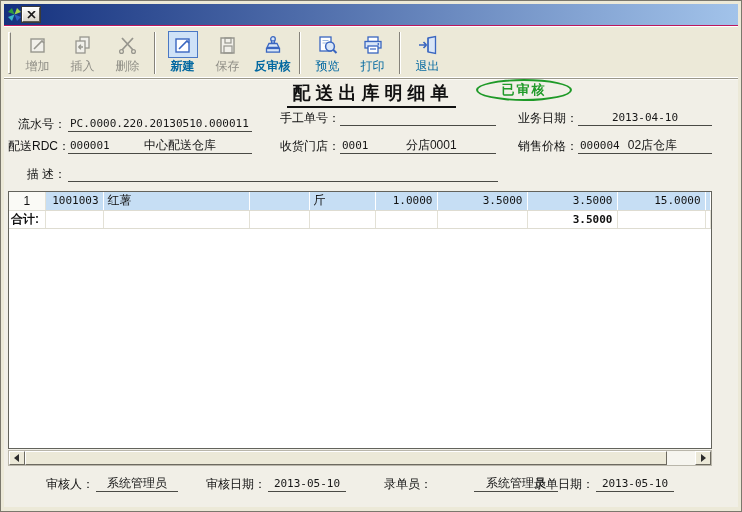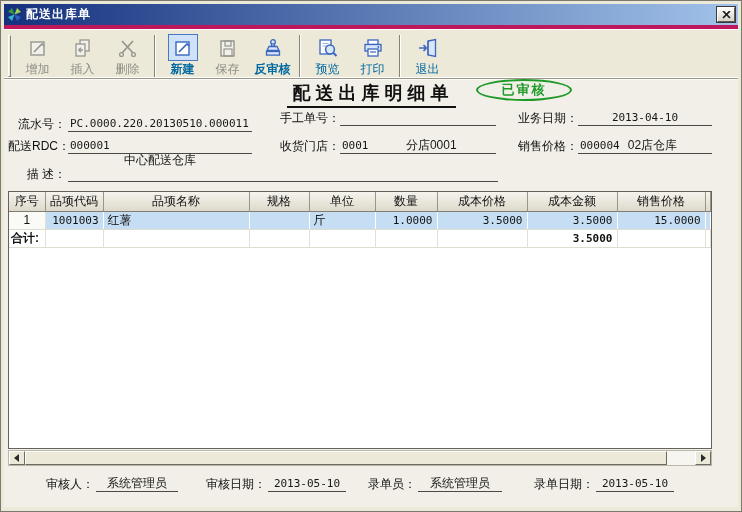--- a/index.html
+++ b/index.html
@@ -8,21 +8,21 @@
 
   .window{width:742px;height:512px;border:1px solid #7b786d;background:var(--window-bg,#ece9d8);padding:3px;position:relative;}
 
   
   .titlebar{height:21px;display:flex;align-items:center;padding:0 3px 0 3px;
     background:linear-gradient(to right,var(--titlebar-left,#15317e),var(--titlebar-right,#a2c3ea));}
   .titlebar .app-title{flex:1;color:#fff;font-weight:bold;font-size:12px;padding-left:4px;letter-spacing:1px;}
   .close-btn{width:18px;height:15px;background:linear-gradient(#fdfdfb,#d8d4c8);border:1px solid;border-color:#fff #5a5850 #5a5850 #fff;outline:1px solid #3a3a38;display:flex;align-items:center;justify-content:center;cursor:default;}
 
   
-  .toolbar{height:54px;border-top:4px solid #be185d;border-bottom:1px solid #9a9789;box-shadow:inset 0 1px 0 #fff, inset 0 -1px 0 #fff;display:flex;align-items:flex-start;padding:4px 2px 0 2px;background:var(--window-bg,#ece9d8);}
+  .toolbar{height:54px;border-top:1px solid #be185d;border-bottom:1px solid #9a9789;box-shadow:inset 0 1px 0 #fff, inset 0 -1px 0 #fff;display:flex;align-items:flex-start;padding:4px 2px 0 2px;background:var(--window-bg,#ece9d8);}
   .grip{width:3px;height:42px;margin:2px 4px 0 2px;border:1px solid;border-color:#fff #85827a #85827a #fff;}
   .tbtn{min-width:45px;padding:1px 2px;display:flex;flex-direction:column;align-items:center;gap:1px;}
   .iconbox{width:30px;height:27px;display:flex;align-items:center;justify-content:center;border:1px solid transparent;}
   .iconbox.hot{border:1px solid #4a78c4;background:#cfe2f7;}
   .tlabel{font-size:12px;color:#0369a1;line-height:14px;white-space:nowrap;}
   .tbtn.disabled .tlabel{color:#8f8e86;}
   .tbtn.emph .tlabel{font-weight:bold;}
   .tsep{width:2px;height:42px;margin:2px 4px 0 4px;border-left:1px solid #85827a;border-right:1px solid #fff;}
 
   
@@ -66,21 +66,20 @@
 
   <div class="titlebar">
     <span style="display:flex;">
       <svg width="15" height="15" viewBox="0 0 15 15">
         <path d="M7.5 7.5 L1 5 L5 1 Z" fill="#2f9e3f"></path>
         <path d="M7.5 7.5 L10 1 L14 5 Z" fill="#9ed44a"></path>
         <path d="M7.5 7.5 L14 10 L10 14 Z" fill="#2e5fc2"></path>
         <path d="M7.5 7.5 L5 14 L1 10 Z" fill="#37b7c9"></path>
       </svg>
     </span>
-    <span class="app-title">配送出库单</span>
     <div class="close-btn">
       <span style="display:flex;">
         <svg width="9" height="8" viewBox="0 0 9 8">
             <path d="M1 0 L8 7 M8 0 L1 7" stroke="#1a1a1a" stroke-width="1.7"></path>
           </svg>
       </span>
     </div>
   </div>
 
   <div class="toolbar">
@@ -212,21 +211,21 @@
       <span class="lbl">手工单号：</span>
       <span class="val" style="width:156px;"></span>
     </div>
     <div class="fld" style="left:514px;top:30px;">
       <span class="lbl">业务日期：</span>
       <span class="val center" style="width:134px;">2013-04-10</span>
     </div>
 
     <div class="fld" style="left:4px;top:58px;">
       <span class="lbl">配送RDC：</span>
-      <span class="val pair" style="width:184px;flex-direction:column;">
+      <span class="val pair" style="width:184px;">
         <span class="code">000001</span>
         <span class="name">中心配送仓库</span>
       </span>
     </div>
     <div class="fld" style="left:276px;top:58px;">
       <span class="lbl">收货门店：</span>
       <span class="val pair" style="width:156px;margin-top:32px;">
         <span class="code">0001</span>
         <span class="name">分店0001</span>
       </span>
@@ -252,32 +251,20 @@
             <col style="width:146px">
             <col style="width:60px">
             <col style="width:66px">
             <col style="width:62px">
             <col style="width:90px">
             <col style="width:90px">
             <col style="width:88px">
             <col>
         </colgroup>
         <tbody>
-            <tr>
-          <th>序号</th>
-          <th>品项代码</th>
-          <th>品项名称</th>
-          <th>规格</th>
-          <th>单位</th>
-          <th>数量</th>
-          <th>成本价格</th>
-          <th>成本金额</th>
-          <th>销售价格</th>
-          <th></th>
-        </tr>
         <tr class="sel">
           <td class="seq">1</td>
           <td class="code">1001003</td>
           <td>红薯</td>
           <td></td>
           <td>斤</td>
           <td class="num">1.0000</td>
           <td class="num">3.5000</td>
           <td class="num">3.5000</td>
           <td class="num">15.0000</td>
@@ -319,21 +306,21 @@
     </div>
 
     <div class="fld" style="left:16px;top:396px;">
       <span class="lbl" style="width:76px;">审核人：</span>
       <span class="val center" style="width:82px;font-family:'Liberation Sans',sans-serif;font-size:12px;">系统管理员</span>
     </div>
     <div class="fld" style="left:192px;top:396px;">
       <span class="lbl" style="width:72px;">审核日期：</span>
       <span class="val center" style="width:78px;">2013-05-10</span>
     </div>
-    <div class="fld" style="left:356px;top:396px;">
+    <div class="fld" style="left:372px;top:396px;gap:40px;">
       <span class="lbl" style="width:58px;">录单员：</span>
       <span class="val center" style="width:84px;font-family:'Liberation Sans',sans-serif;font-size:12px;">系统管理员</span>
     </div>
     <div class="fld" style="left:520px;top:396px;">
       <span class="lbl" style="width:72px;">录单日期：</span>
       <span class="val center" style="width:78px;">2013-05-10</span>
     </div>
 
   </div>
 </div>

